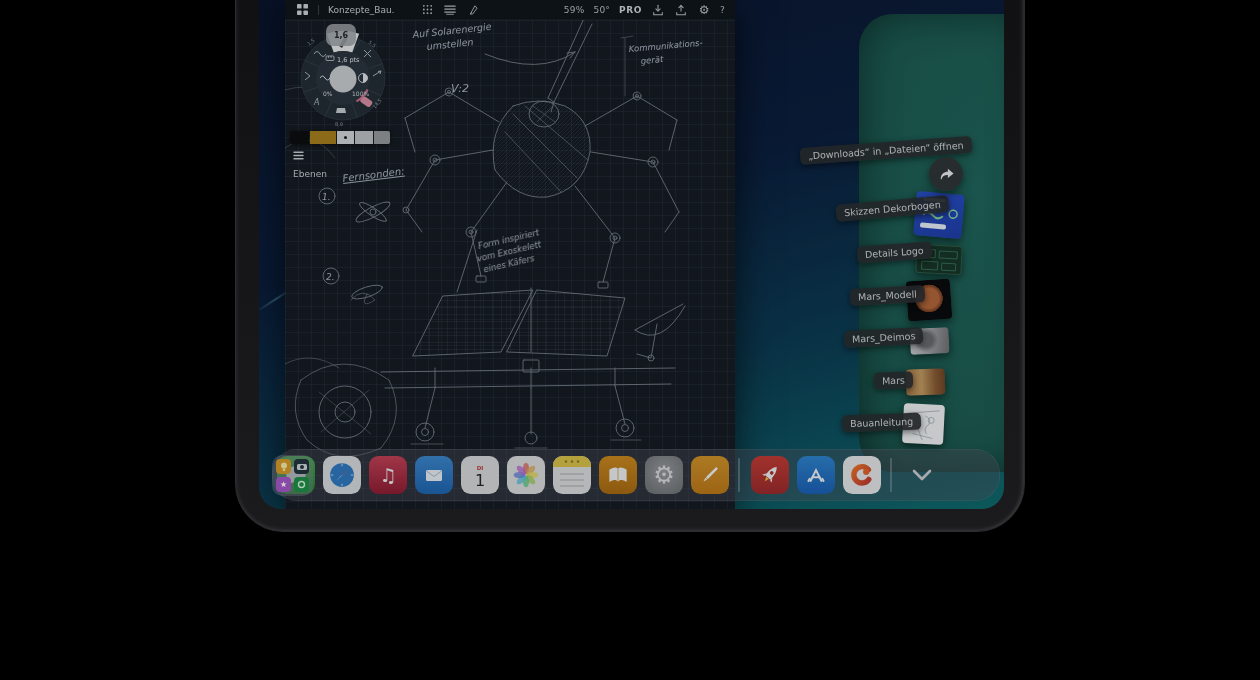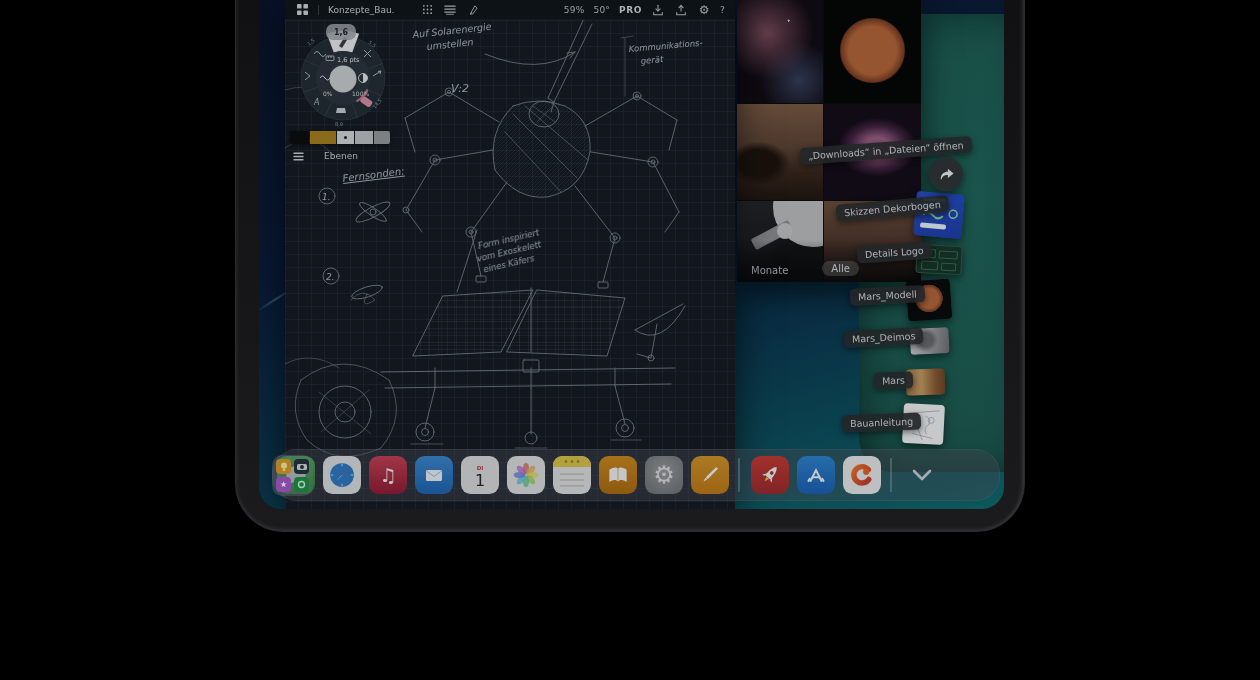--- a/index.html
+++ b/index.html
@@ -35,29 +35,29 @@
   .tb-txt{color:#b9bfc6;letter-spacing:.2px;}
   .tb-pro{font-weight:700;letter-spacing:.6px;color:#d2d5d9;}
   .canvas{position:absolute;left:0;top:20px;width:450px;height:489px;background:#161b22;
     background-image:linear-gradient(rgba(105,135,170,.10) 1px,transparent 1px),
       linear-gradient(90deg,rgba(105,135,170,.10) 1px,transparent 1px);
     background-size:13px 13px;}
   .sketch{position:absolute;left:0;top:0;}
 
   
   .wheel{position:absolute;left:12px;top:24px;width:92px;height:106px;z-index:20;}
-  .wheel-tip{position:absolute;left:29px;top:0;width:30px;height:16px;border-radius:7px;
+  .wheel-tip{position:absolute;left:29px;top:0;width:30px;height:22px;border-radius:7px;
     background:rgba(158,162,167,.88);color:#26282b;font-size:8px;font-weight:700;
     display:flex;align-items:center;justify-content:center;z-index:21;}
   .color-bar{position:absolute;left:5px;top:131px;width:100px;height:13px;display:flex;gap:1px;
     border-radius:2px;overflow:hidden;z-index:20;box-shadow:0 1px 4px rgba(0,0,0,.5);}
   .swatch{height:100%;position:relative;}
   .swatch .dot{position:absolute;left:50%;top:50%;width:3px;height:3px;margin:-1.5px;border-radius:50%;background:#1a1a1a;}
-  .layers{position:absolute;left:8px;top:151px;display:flex;align-items:flex-end;gap:20px;z-index:20;
-    color:#c9ccd0;font-size:9px;}
+  .layers{position:absolute;left:8px;top:151px;display:flex;align-items:flex-start;gap:9px;z-index:20;
+    color:#c9ccd0;font-size:9px;flex-direction:column;}
 
   
   .hand{font-style:italic;fill:rgba(225,233,242,.72);}
 
   
   .photos{position:absolute;left:478px;top:0;width:184px;height:282px;background:#0b0b0d;z-index:8;
     box-shadow:0 10px 30px rgba(0,0,0,.6);overflow:hidden;}
   .pgrid{display:grid;grid-template-columns:86px 97px;grid-template-rows:103px 96px 82px;gap:1px;}
   .cell{width:100%;height:100%;}
   .ph-neb1{background:radial-gradient(circle at 35% 32%,rgba(205,125,145,.55),transparent 52%),
@@ -371,38 +371,20 @@
             <g stroke="#c9ccd0" stroke-width="1.4" stroke-linecap="round">
               <line x1="1" y1="1.2" x2="10" y2="1.2"></line>
               <line x1="1" y1="4.5" x2="10" y2="4.5"></line>
               <line x1="1" y1="7.8" x2="10" y2="7.8"></line>
             </g>
           </svg>
         <span>Ebenen</span>
       </div>
     </div>
 
-    <div class="photos">
-      <div class="pgrid">
-        <div class="cell ph-neb1"></div>
-        <div class="cell ph-mars"></div>
-        <div class="cell ph-land"></div>
-        <div class="cell ph-neb2"></div>
-        <div class="cell ph-probe">
-          <div class="limb"></div>
-          <div class="sat"></div>
-          <div class="dish"></div>
-        </div>
-        <div class="cell ph-hill"></div>
-      </div>
-      <div class="pho-bar">
-        <span>Monate</span>
-        <span class="seg-pill">Alle</span>
-      </div>
-    </div>
 
     <div class="pill" style="left:541px;top:142px;transform:rotate(-4deg);">„Downloads“ in „Dateien“ öffnen</div>
     <div class="share-btn">
       <svg width="18" height="16" viewBox="0 0 24 20">
         <path d="M5 17 C5 9.5 9.5 7 14.5 7 L14.5 3 L22 9.2 L14.5 15.4 L14.5 11.2 C10 11.2 7 12.6 6.2 17 Z" fill="#e8eaec"></path>
       </svg>
     </div>
 
     <div class="pill" style="left:577px;top:200px;transform:rotate(-5deg);">Skizzen Dekorbogen</div>
     <div class="thumb th-blue" style="left:656px;top:193px;width:48px;height:44px;transform:rotate(5deg);">

